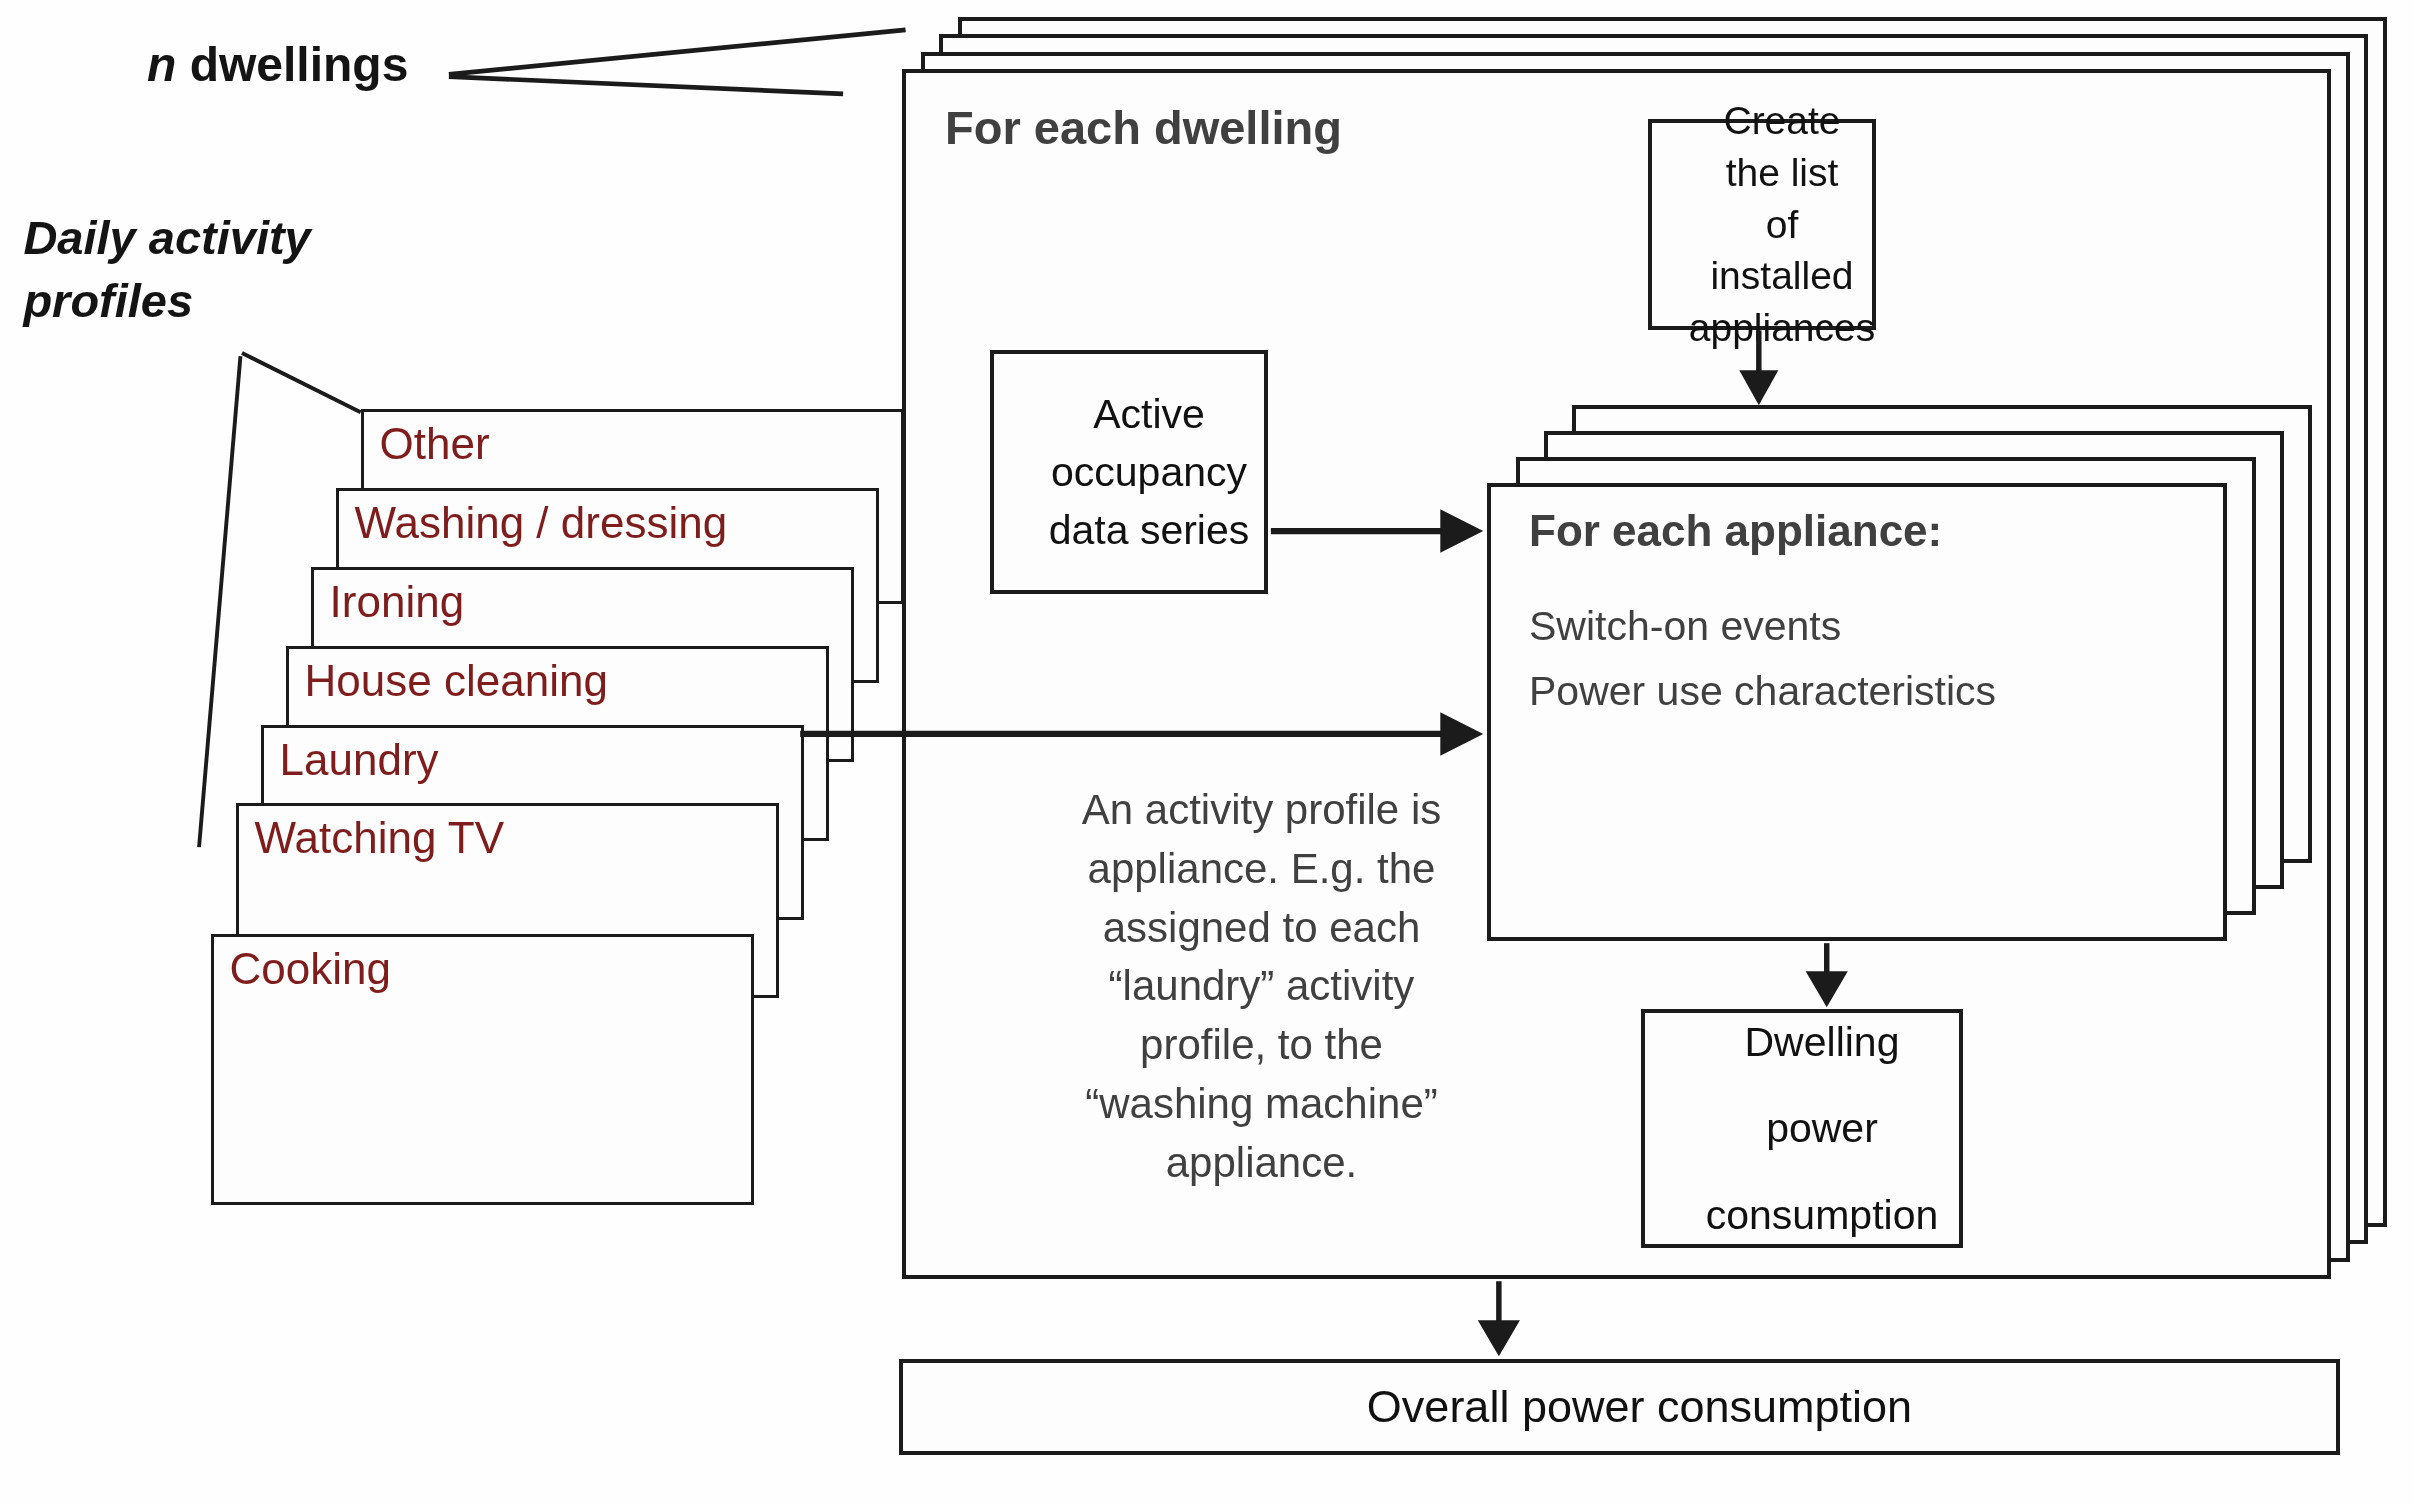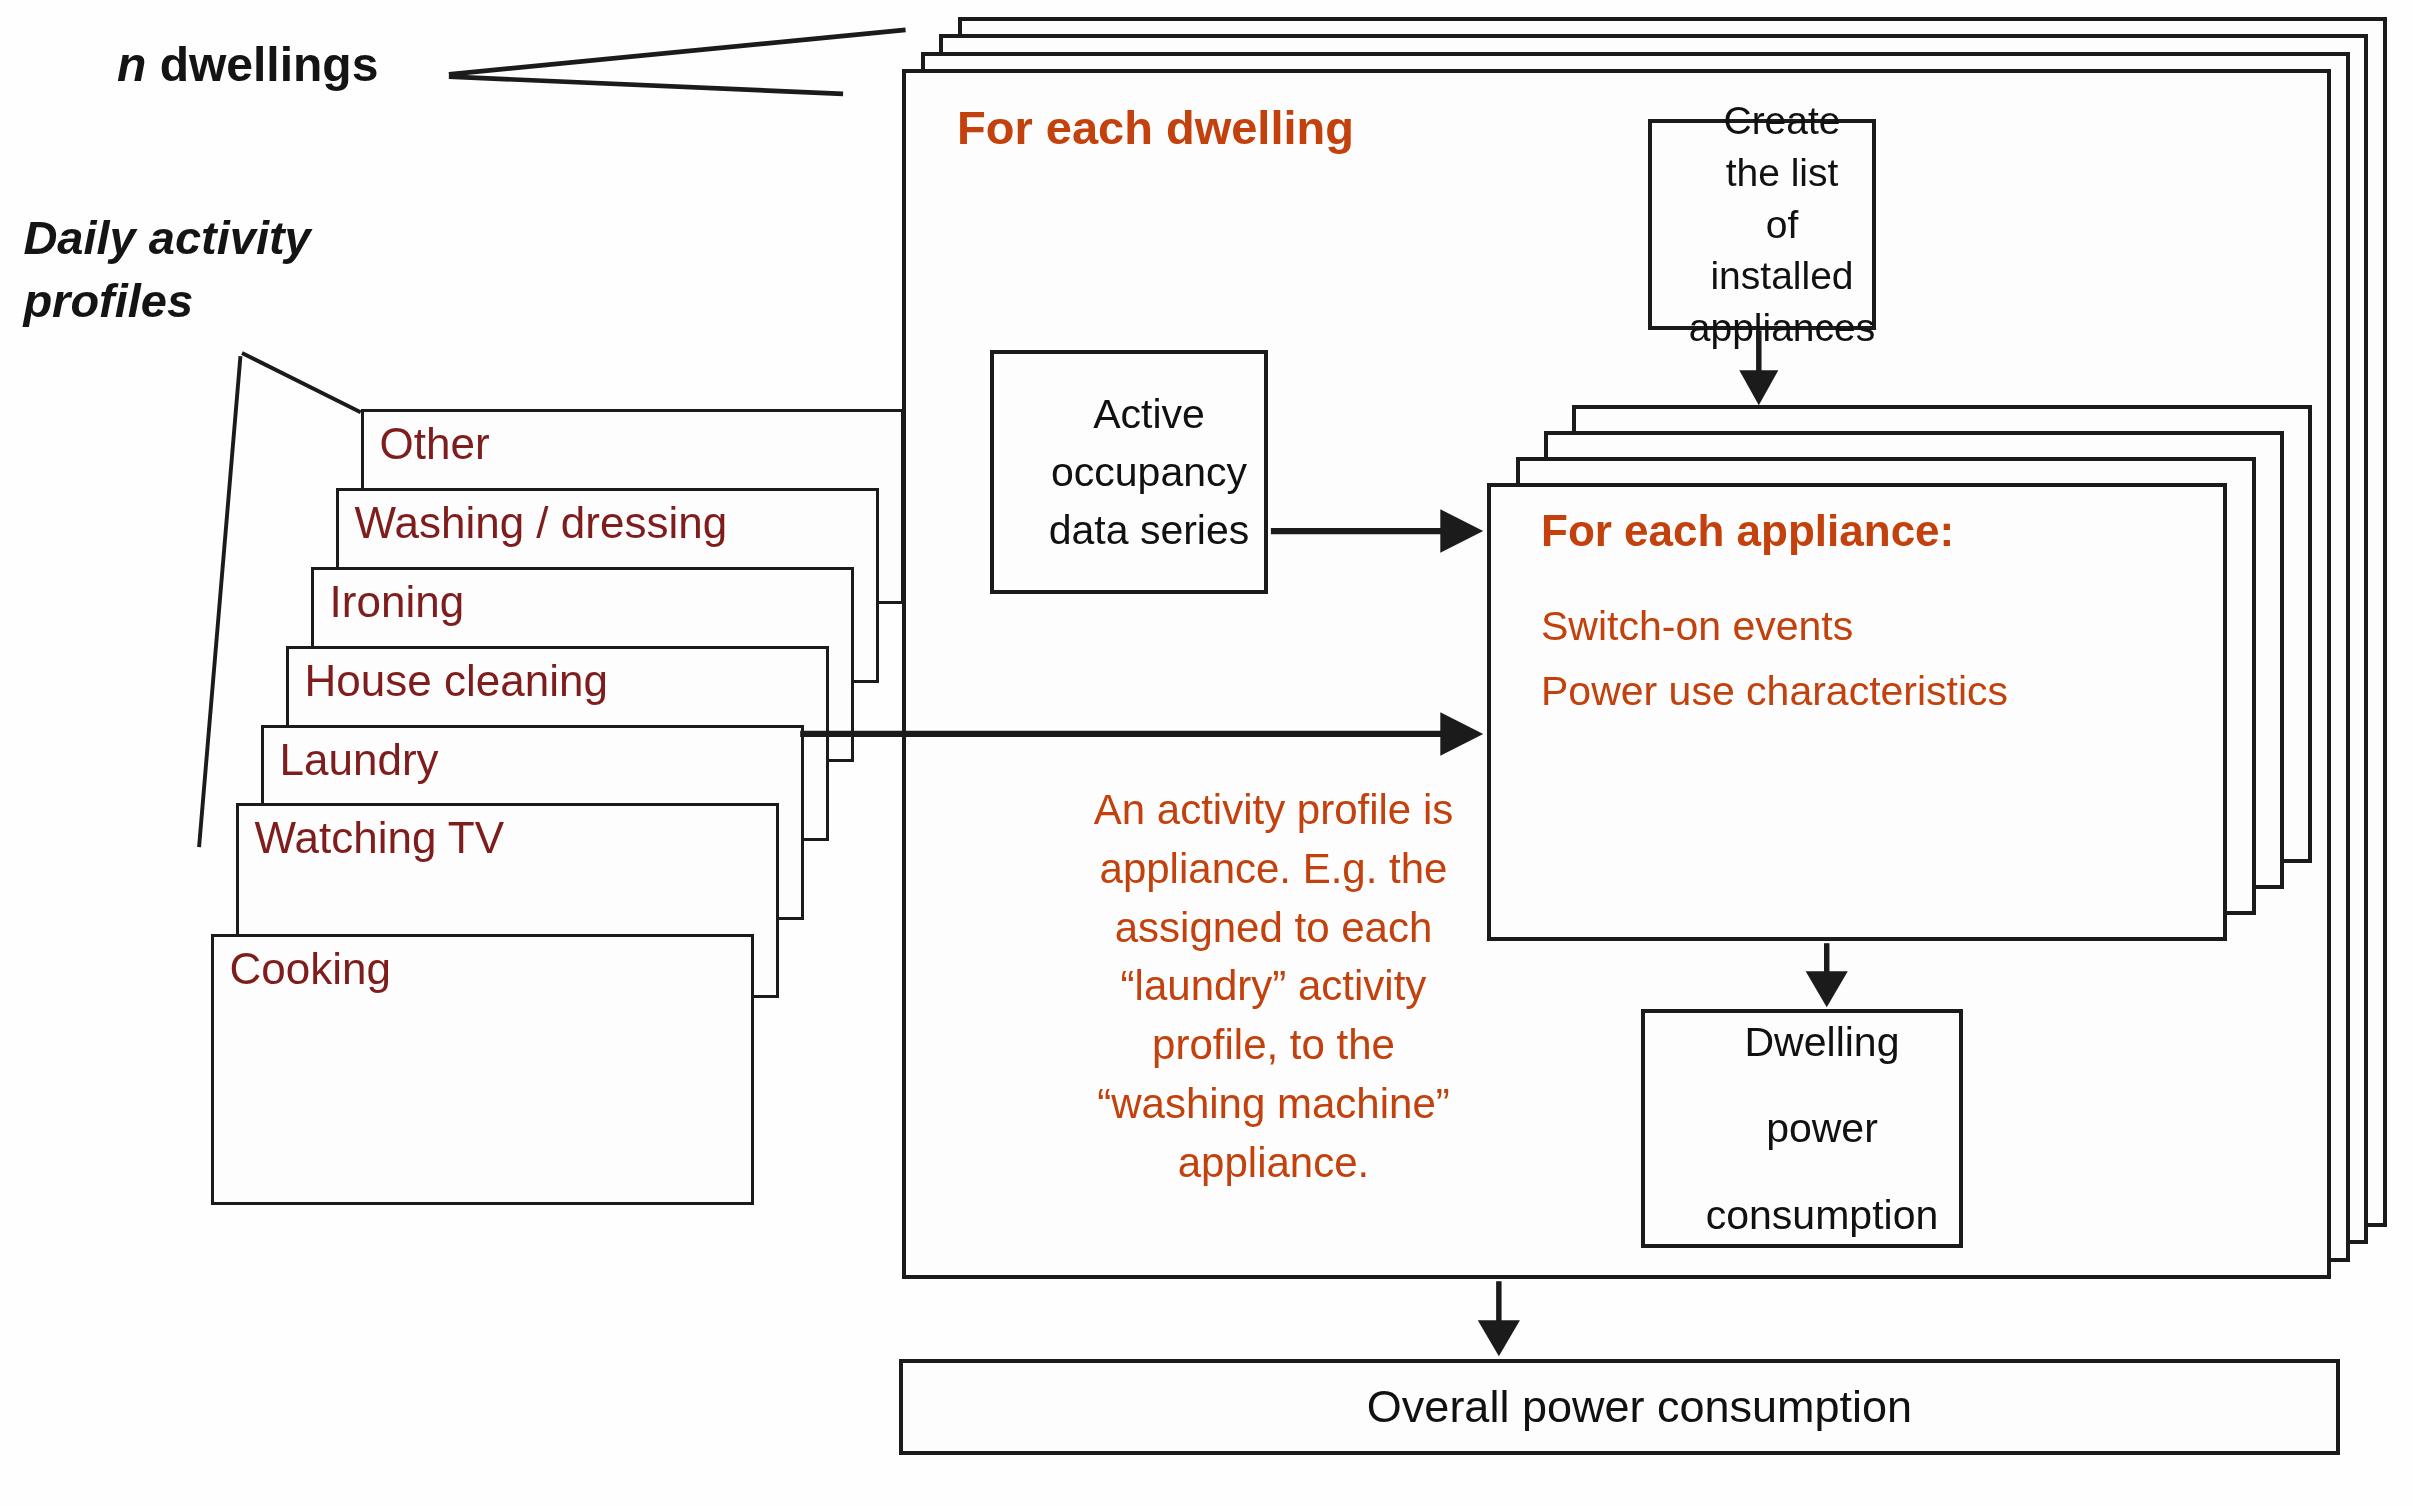--- a/index.html
+++ b/index.html
@@ -9,21 +9,21 @@
   }
   *{box-sizing:border-box;}
   .page{position:absolute;background:#fdfdfd;border:4.7px solid #1b1b1b;}
   .box{position:absolute;background:#fdfdfd;border:4.7px solid #1b1b1b;}
   .card{position:absolute;background:#fdfdfd;border:3.9px solid #1b1b1b;}
   .card-label{display:block;padding:7.8px 0 0 15.6px;font-size:44px;line-height:1.1;color:#7f1d1d;}
   .centered{display:flex;flex-direction:column;align-items:center;justify-content:center;text-align:center;padding-left:40px;}
   .cl-line{display:block;}
   .big-label{position:absolute;font-weight:bold;font-size:48px;color:#141414;}
   .svg-layer{position:absolute;left:0;top:0;z-index:40;pointer-events:none;}
-  .txt{position:absolute;color:#c2410c;margin-left:12px;}
+  .txt{position:absolute;color:#404040;}
 </style>
 </head>
 <body>
 
 <div id="canvas">
 
   <div class="page" style="left:958px;top:17px;width:1429px;height:1210px;"></div>
   <div class="page" style="left:939px;top:34px;width:1429px;height:1210px;"></div>
   <div class="page" style="left:921px;top:52px;width:1429px;height:1210px;"></div>
   <div class="page" style="left:902px;top:69px;width:1429px;height:1210px;"></div>
@@ -86,21 +86,21 @@
   <div class="card" style="left:261px;top:725px;width:543px;height:195px;">
     <span class="card-label">Laundry</span>
   </div>
   <div class="card" style="left:236px;top:803px;width:543px;height:195px;">
     <span class="card-label">Watching TV</span>
   </div>
   <div class="card" style="left:211px;top:934px;width:543px;height:271px;">
     <span class="card-label">Cooking</span>
   </div>
 
-  <div class="big-label" style="left:117px;top:37px;">
+  <div class="big-label" style="left:147px;top:37px;">
     <span style="font-style:italic;">n</span><span> dwellings</span>
   </div>
 
   <div class="big-label" style="left:23.4px;top:207px;width:367px;text-align:left;font-style:italic;font-size:47px;line-height:1.33;">
     <span class="cl-line">Daily activity</span>
     <span class="cl-line">profiles</span>
   </div>
 
   <svg class="svg-layer" width="2413" height="1507" viewBox="0 0 3091 1930">
 

